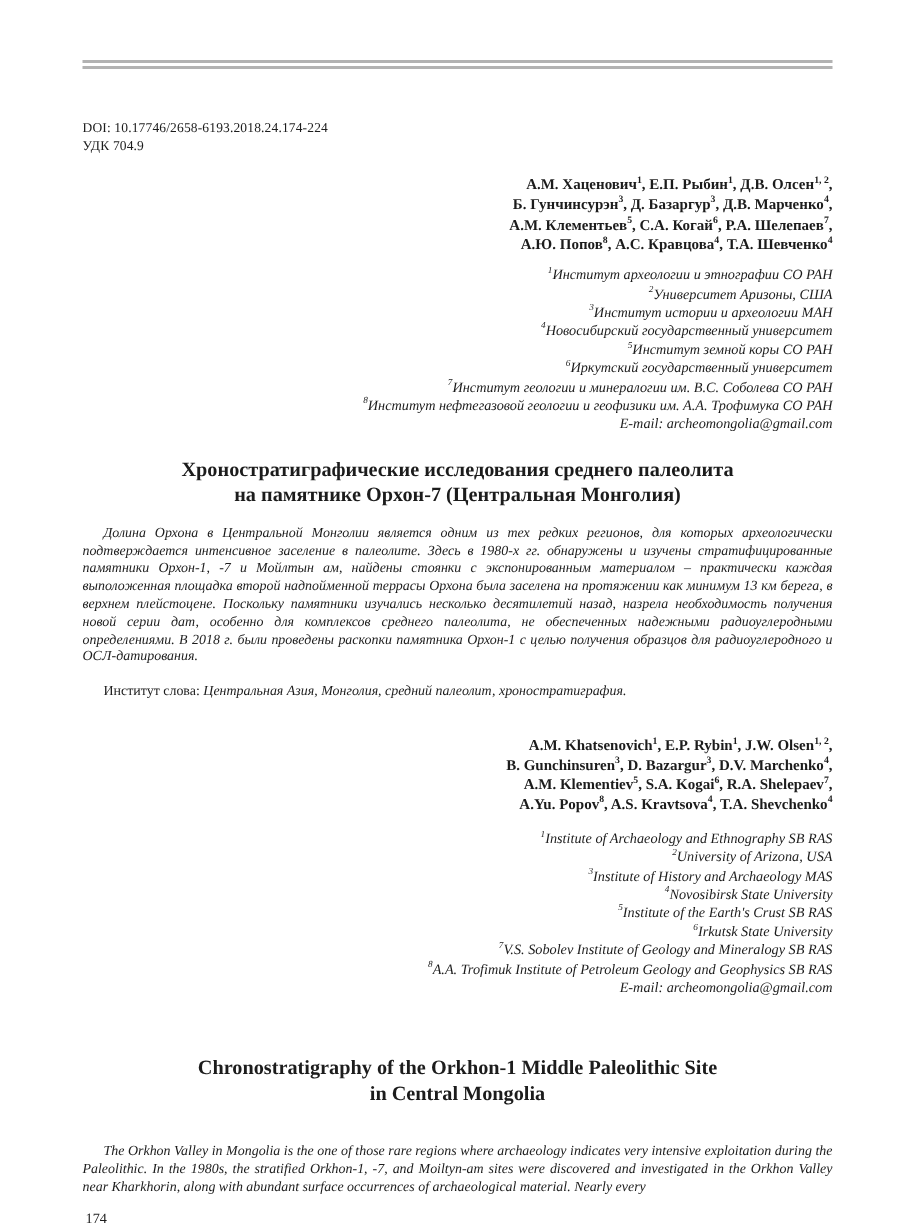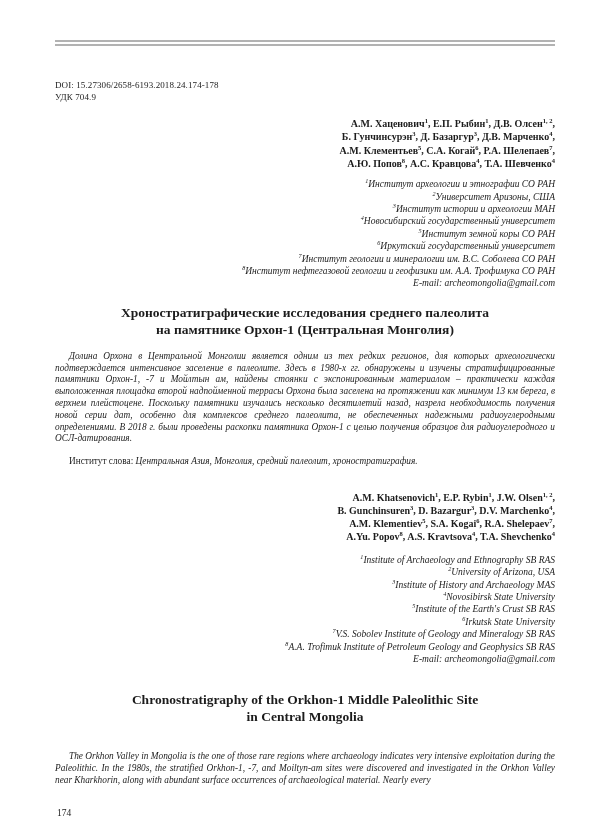--- a/index.html
+++ b/index.html
@@ -54,21 +54,21 @@
     line-height: 12.4px;
   }
   .article-title {
     text-align: center;
     font-weight: bold;
     font-size: 13.5px;
     line-height: 17px;
     white-space: pre-line;
   }
   .ru-title { margin-top: 14px; }
-  .en-title { margin-top: 26px; }
+  .en-title { margin-top: 38px; }
   .abstract {
     font-style: italic;
     font-size: 9.3px;
     line-height: 11.8px;
     text-align: justify;
     text-indent: 14px;
   }
   .ru-abstract { margin-top: 13px; }
   .en-abstract { margin-top: 26px; }
   .keywords {
@@ -88,21 +88,21 @@
   }
 </style>
 </head>
 <body>
 
 <div class="page">
 
   <div class="header-rule"></div>
 
   <div class="doi-block">
-    <div>DOI: 15.27306/2658-6193.2018.24.174-178</div>
+    <div>DOI: 10.17746/2658-6193.2018.24.174-224</div>
     <div>УДК 704.9</div>
   </div>
 
   <div class="authors ru-authors">
       <div>А.М. Хаценович<sup>1</sup>, Е.П. Рыбин<sup>1</sup>, Д.В. Олсен<sup>1, 2</sup>,</div>
       <div>Б. Гунчинсурэн<sup>3</sup>, Д. Базаргур<sup>3</sup>, Д.В. Марченко<sup>4</sup>,</div>
       <div>А.М. Клементьев<sup>5</sup>, С.А. Когай<sup>6</sup>, Р.А. Шелепаев<sup>7</sup>,</div>
       <div>А.Ю. Попов<sup>8</sup>, А.С. Кравцова<sup>4</sup>, Т.А. Шевченко<sup>4</sup></div>
     </div>
 
@@ -112,21 +112,21 @@
       <div><sup>3</sup>Институт истории и археологии МАН</div>
       <div><sup>4</sup>Новосибирский государственный университет</div>
       <div><sup>5</sup>Институт земной коры СО РАН</div>
       <div><sup>6</sup>Иркутский государственный университет</div>
       <div><sup>7</sup>Институт геологии и минералогии им. В.С. Соболева СО РАН</div>
       <div><sup>8</sup>Институт нефтегазовой геологии и геофизики им. А.А. Трофимука СО РАН</div>
       <div>E-mail: archeomongolia@gmail.com</div>
     </div>
 
   <h1 class="article-title ru-title">Хроностратиграфические исследования среднего палеолита
-на памятнике Орхон-1 (Центральная Монголия)</h1>
+на памятнике Орхон-7 (Центральная Монголия)</h1>
 
   <p class="abstract ru-abstract">Долина Орхона в Центральной Монголии является одним из тех редких регионов, для которых археологически подтверждается интенсивное заселение в палеолите. Здесь в 1980-х гг. обнаружены и изучены стратифицированные памятники Орхон-1, -7 и Мойлтын ам, найдены стоянки с экспонированным материалом – практически каждая выположенная площадка второй надпойменной террасы Орхона была заселена на протяжении как минимум 13 км берега, в верхнем плейстоцене. Поскольку памятники изучались несколько десятилетий назад, назрела необходимость получения новой серии дат, особенно для комплексов среднего палеолита, не обеспеченных надежными радиоуглеродными определениями. В 2018 г. были проведены раскопки памятника Орхон-1 с целью получения образцов для радиоуглеродного и ОСЛ-датирования.</p>
 
   <p class="keywords"><span class="kw-label">Институт слова:</span><span class="kw-text"> Центральная Азия, Монголия, средний палеолит, хроностратиграфия.</span></p>
 
   <div class="authors en-authors">
       <div>A.M. Khatsenovich<sup>1</sup>, E.P. Rybin<sup>1</sup>, J.W. Olsen<sup>1, 2</sup>,</div>
       <div>B. Gunchinsuren<sup>3</sup>, D. Bazargur<sup>3</sup>, D.V. Marchenko<sup>4</sup>,</div>
       <div>A.M. Klementiev<sup>5</sup>, S.A. Kogai<sup>6</sup>, R.A. Shelepaev<sup>7</sup>,</div>
       <div>A.Yu. Popov<sup>8</sup>, A.S. Kravtsova<sup>4</sup>, T.A. Shevchenko<sup>4</sup></div>

